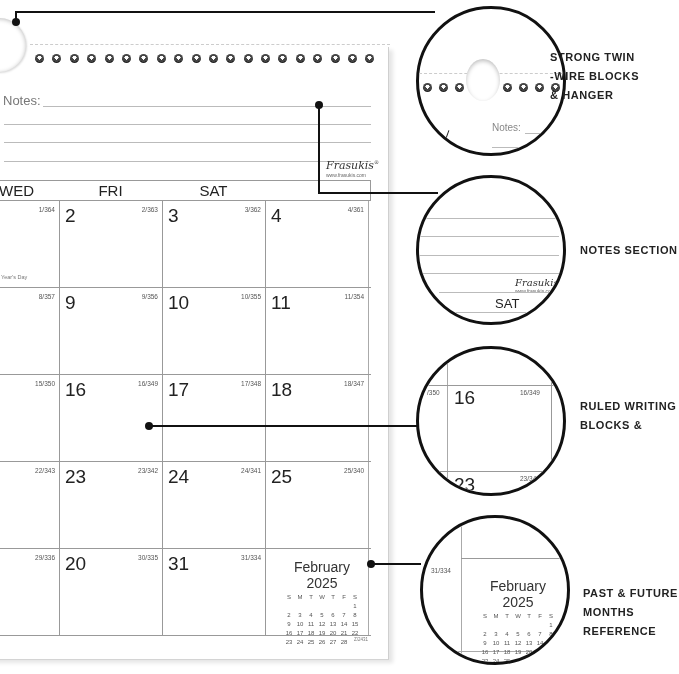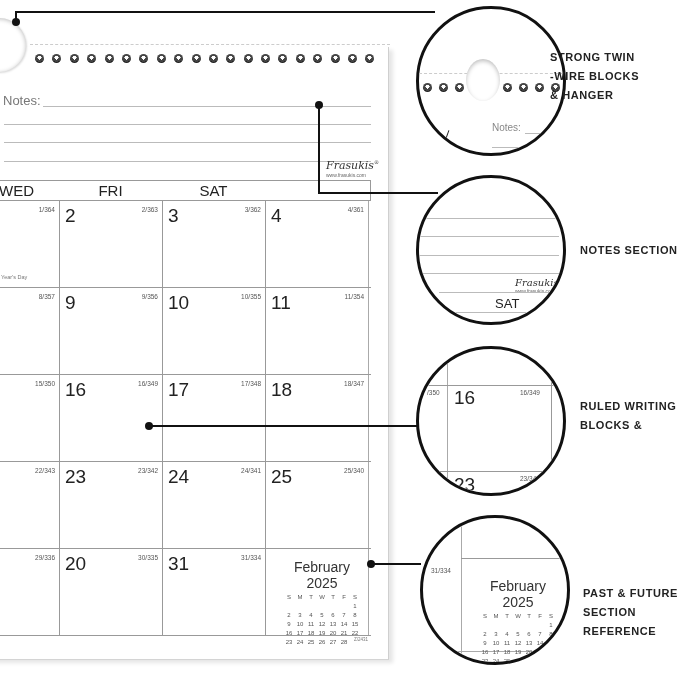--- a/index.html
+++ b/index.html
@@ -425,15 +425,15 @@
         <span>25</span>
         <span>26</span>
         <span>27</span>
         <span>28</span>
         <span></span>
       </div>
   </div>
 </div>
 <div class="callout-text" style="left:583px; top:562px;margin-top:22px;">
   <span>PAST &amp; FUTURE</span>
-  <span>SECTION</span>
+  <span>MONTHS</span>
   <span>REFERENCE</span>
 </div>
 
 </body></html>

